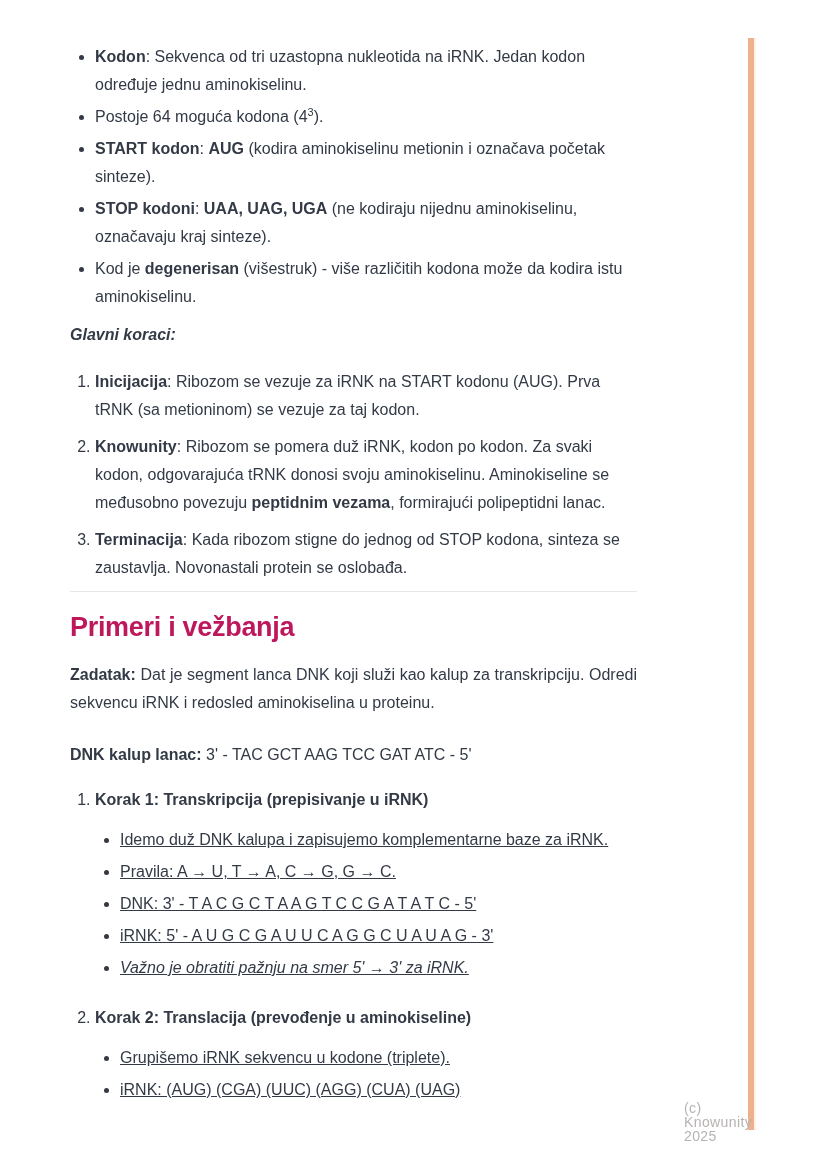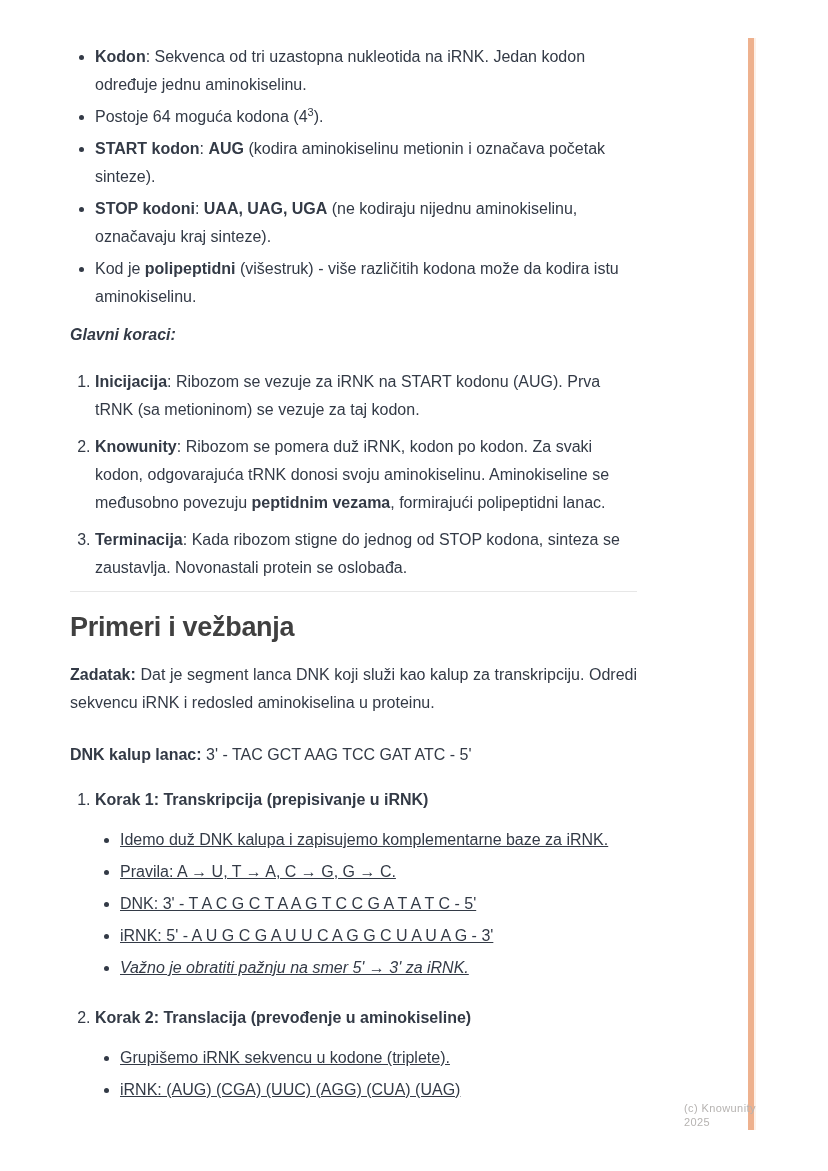--- a/index.html
+++ b/index.html
@@ -62,21 +62,21 @@
   }
   .steps > li { margin-bottom: 9px; }
 
   .divider {
     border: none;
     border-top: 1px solid #e7e7e7;
     margin: 6px 0 0;
   }
 
   .h2 {
-    color: #404040;
+    color: #be185d;
     font-size: 27px;
     line-height: 34px;
     font-weight: 700;
     letter-spacing: -0.3px;
     margin: 18px 0 0;
   }
 
   .task-par { margin: 17px 0 0; text-align: justify; }
   .strand-par { margin: 24px 0 0; }
   .solution-label { margin: 14px 0 0; }
@@ -94,21 +94,21 @@
     text-decoration: underline;
   }
   .sub li { margin-bottom: 4px; }
 
   .note { font-style: italic; }
 
   .footer {
     position: absolute;
     top: 1101px;
     left: 684px;
-    font-size: 11px;
+    font-size: 14px;
     line-height: 14px;
     letter-spacing: 0.4px;
     color: #b6b3b1;
     z-index: 2;
   }
 </style>
 </head>
 <body>
 
 <div class="page">
@@ -116,21 +116,21 @@
   <div class="deco-band"></div>
   <div class="deco-stripe"></div>
 
   <div class="content">
 
     <ul class="key-points">
       <li><b>Kodon</b><span>: Sekvenca od tri uzastopna nukleotida na iRNK. Jedan kodon određuje jednu aminokiselinu.</span></li>
       <li><span>Postoje 64 moguća kodona (4</span><sup>3</sup><span>).</span></li>
       <li><b>START kodon</b><span>: </span><b>AUG</b><span> (kodira aminokiselinu metionin i označava početak sinteze).</span></li>
       <li><b>STOP kodoni</b><span>: </span><b>UAA, UAG, UGA</b><span> (ne kodiraju nijednu aminokiselinu, označavaju kraj sinteze).</span></li>
-      <li><span>Kod je </span><b>polipeptidni</b><span> (višestruk) - više različitih kodona može da kodira istu aminokiselinu.</span></li>
+      <li><span>Kod je </span><b>degenerisan</b><span> (višestruk) - više različitih kodona može da kodira istu aminokiselinu.</span></li>
     </ul>
 
     <p class="label">Glavni koraci:</p>
 
     <ol class="steps">
       <li><b>Inicijacija</b><span>: Ribozom se vezuje za iRNK na START kodonu (AUG). Prva tRNK (sa metioninom) se vezuje za taj kodon.</span></li>
       <li><b>Knowunity</b><span>: Ribozom se pomera duž iRNK, kodon po kodon. Za svaki kodon, odgovarajuća tRNK donosi svoju aminokiselinu. Aminokiseline se međusobno povezuju </span><b>peptidnim vezama</b><span>, formirajući polipeptidni lanac.</span></li>
       <li><b>Terminacija</b><span>: Kada ribozom stigne do jednog od STOP kodona, sinteza se zaustavlja. Novonastali protein se oslobađa.</span></li>
     </ol>
 

